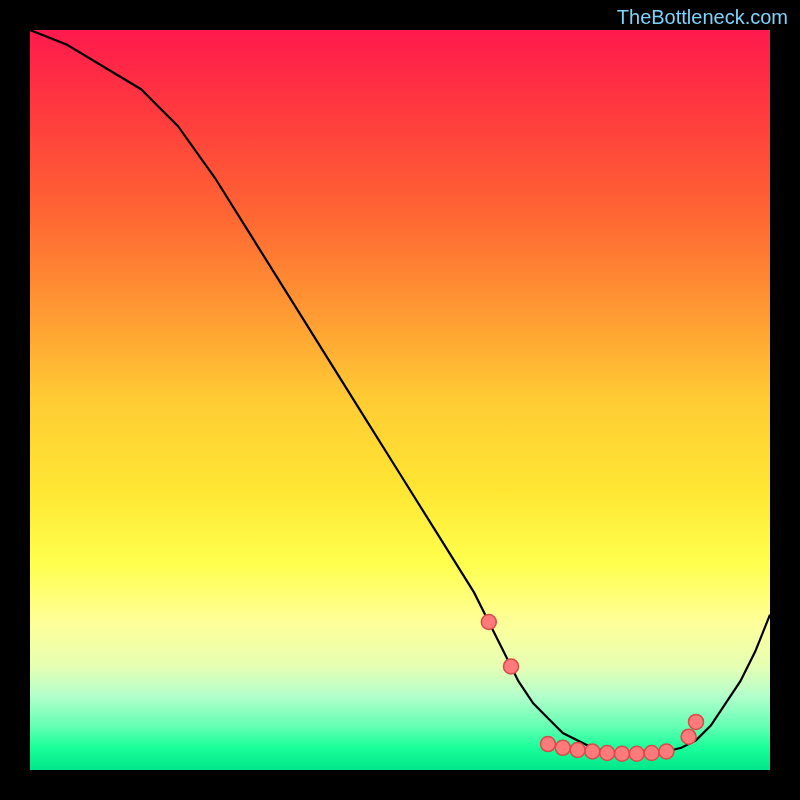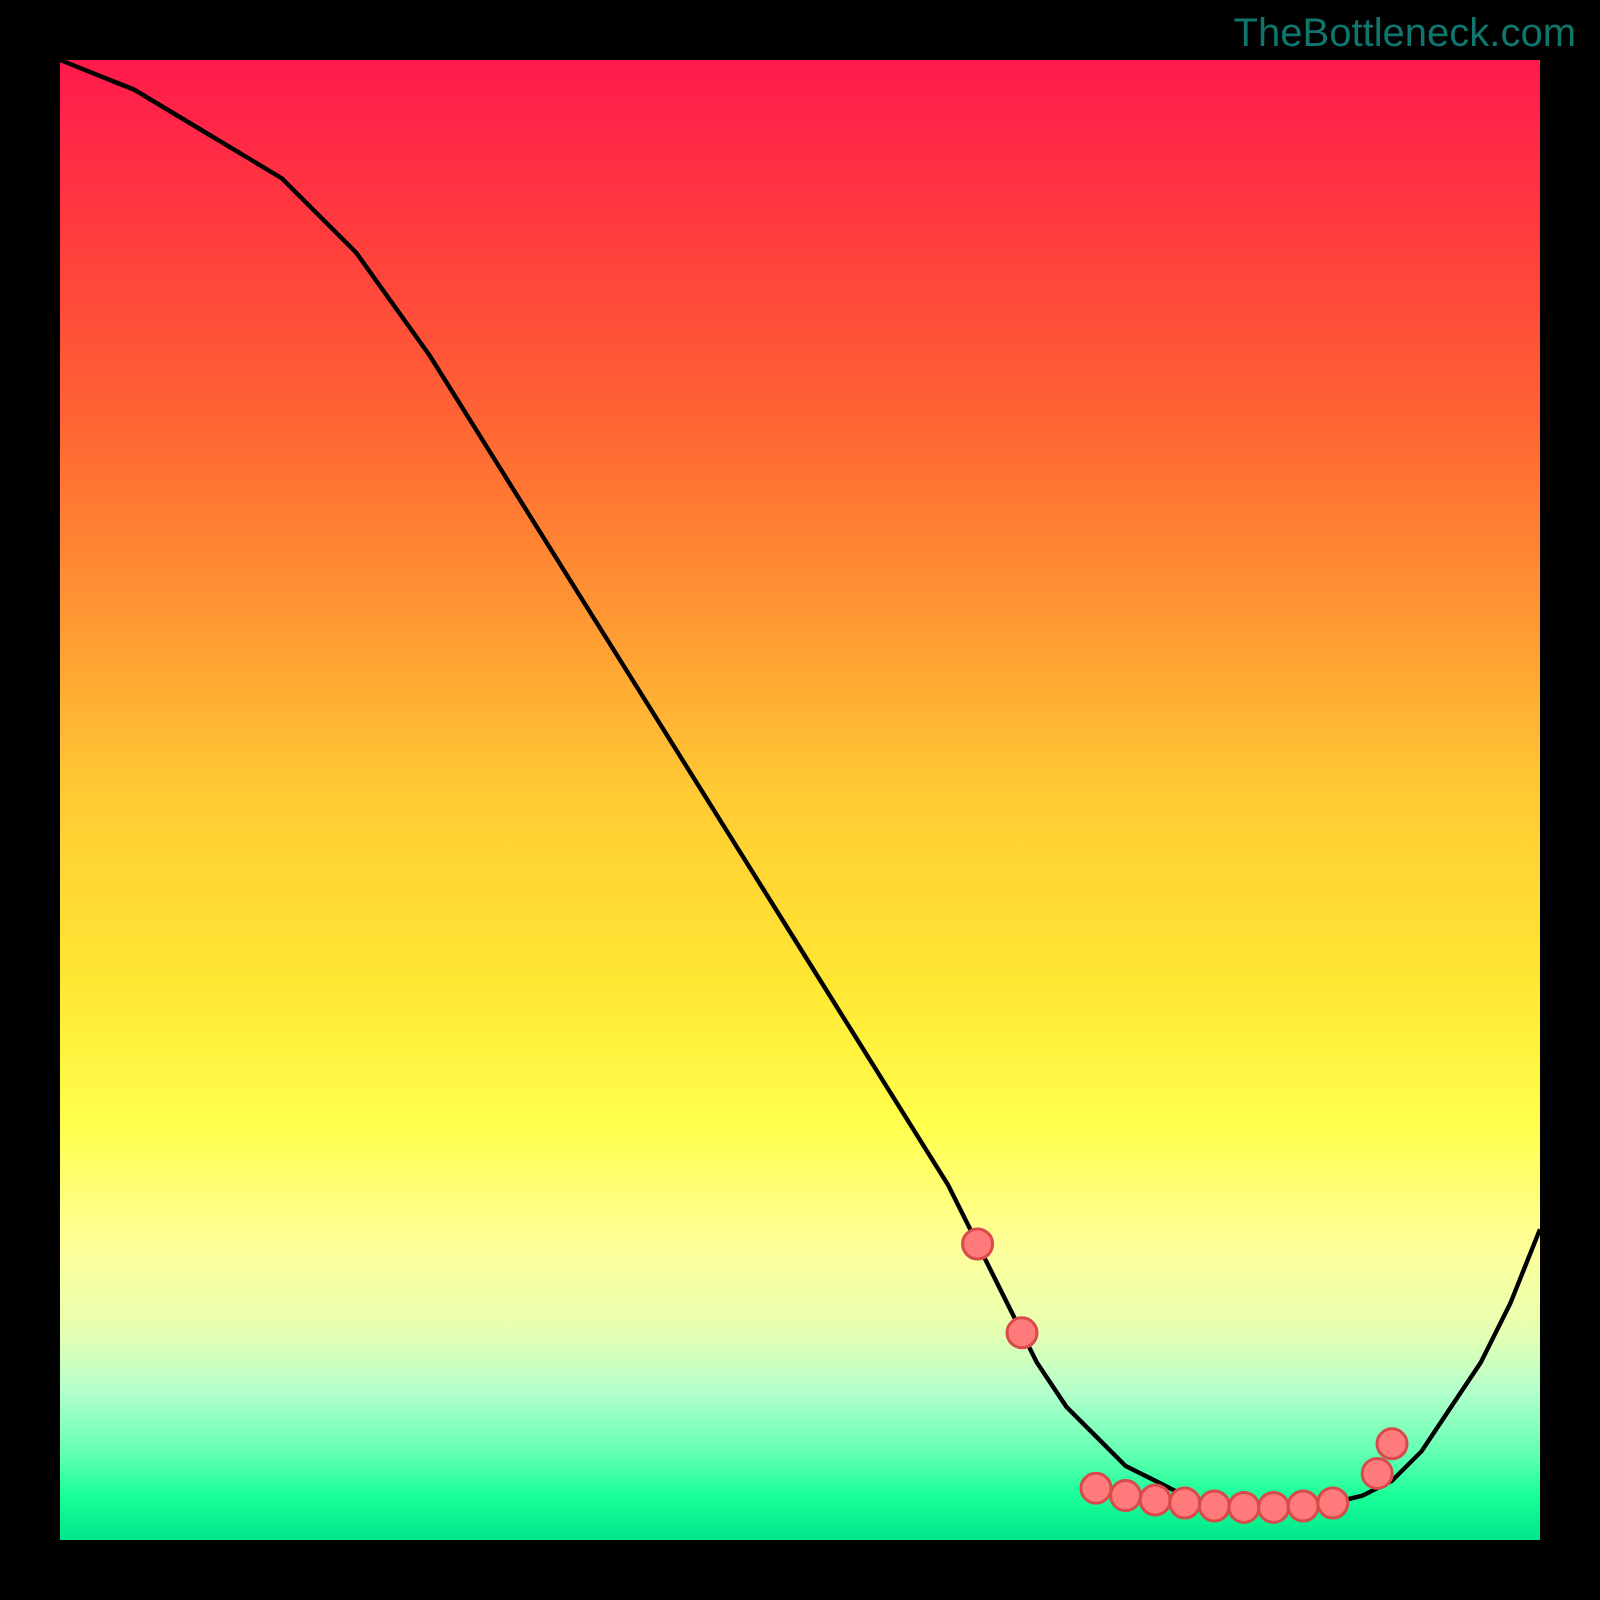--- a/index.html
+++ b/index.html
@@ -11,21 +11,21 @@
     width: 800px;
     height: 800px;
     background: #000;
     position: relative;
     font-family: Arial, sans-serif;
   }
   .watermark {
     position: absolute;
     top: 6px;
     right: 12px;
-    color: #0f766e;
+    color: #7dd3fc;
     font-size: 20px;
     font-weight: normal;
     z-index: 10;
   }
   .plot-area {
     position: absolute;
     left: 30px;
     top: 30px;
     width: 740px;
     height: 740px;

